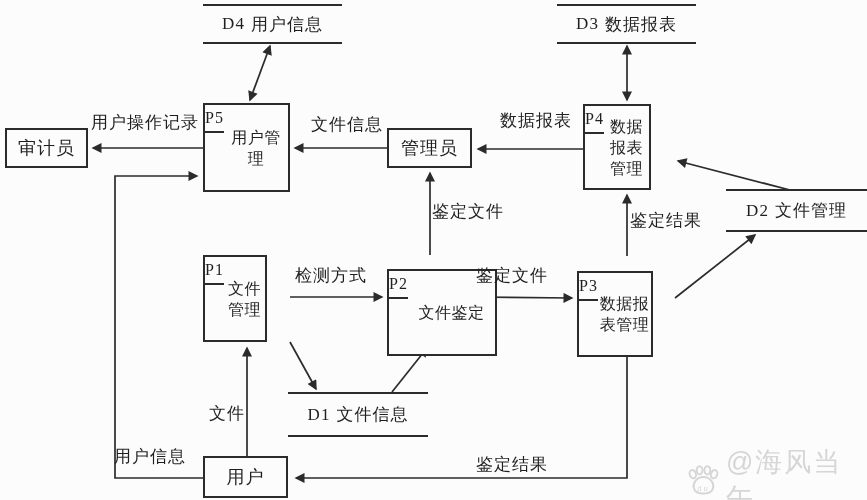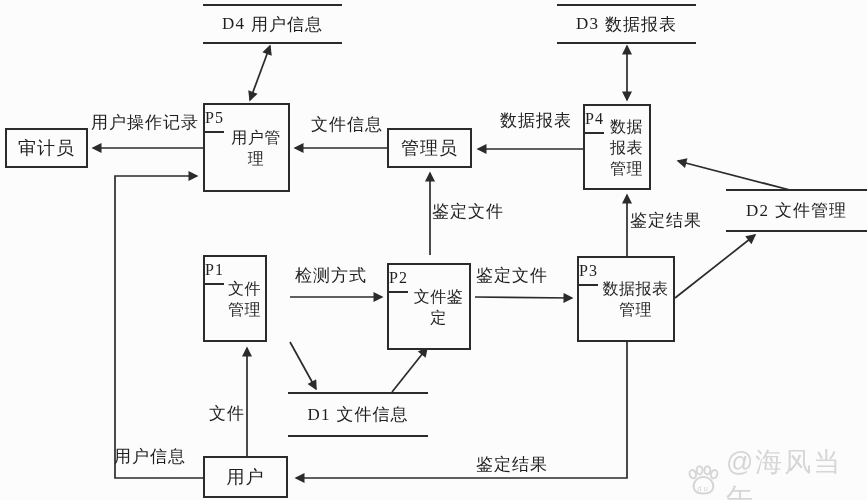--- a/index.html
+++ b/index.html
@@ -132,25 +132,25 @@
     <div class="process-label">用户管理</div>
   </div>
   <div class="box process" style="left:583px;top:104px;width:68px;height:86px">
     <div class="process-id">P4</div>
     <div class="process-label">数据报表管理</div>
   </div>
   <div class="box process" style="left:203px;top:255px;width:64px;height:87px">
     <div class="process-id">P1</div>
     <div class="process-label">文件管理</div>
   </div>
-  <div class="box process" style="left:387px;top:263px;width:84px;height:87px">
+  <div class="box process" style="left:387px;top:269px;width:110px;height:87px">
     <div class="process-id">P2</div>
     <div class="process-label">文件鉴定</div>
   </div>
-  <div class="box process" style="left:577px;top:256px;width:98px;height:86px">
+  <div class="box process" style="left:577px;top:271px;width:76px;height:86px">
     <div class="process-id">P3</div>
     <div class="process-label">数据报表管理</div>
   </div>
 
   <div class="box entity" style="left:387px;top:128px;width:85px;height:40px">
     <span>管理员</span>
   </div>
   <div class="box entity" style="left:5px;top:128px;width:83px;height:40px">
     <span>审计员</span>
   </div>

